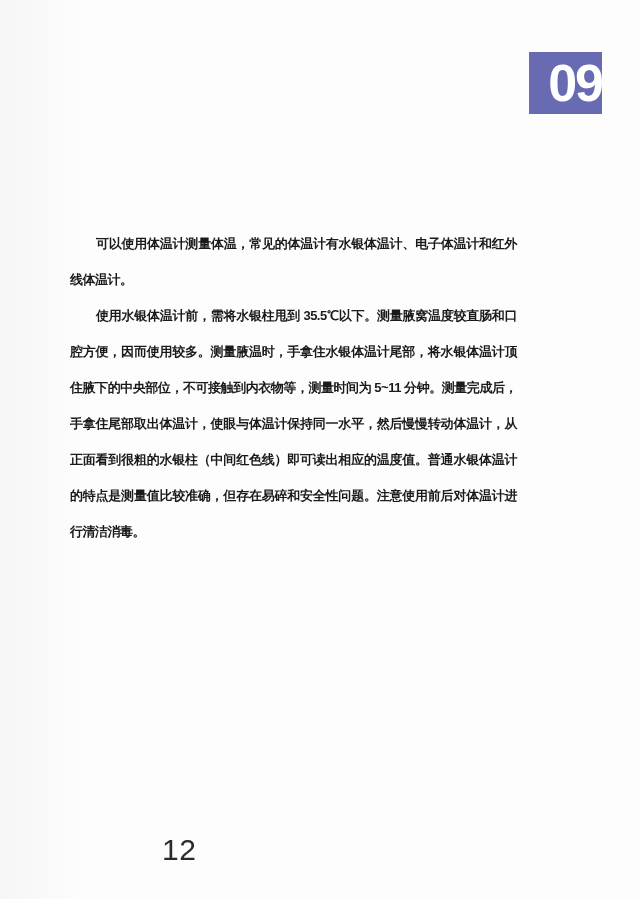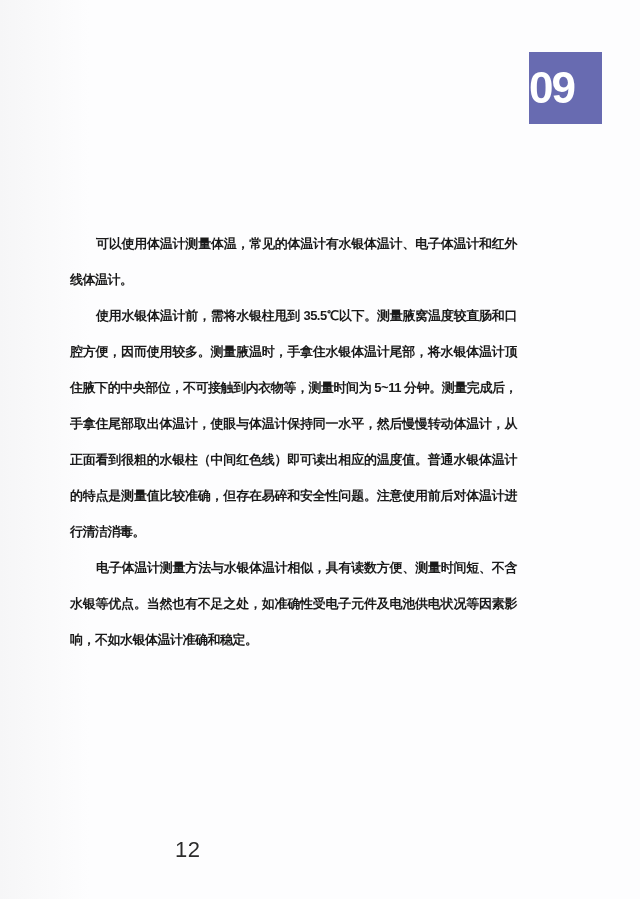--- a/index.html
+++ b/index.html
@@ -29,27 +29,27 @@
     font-weight: 700;
     letter-spacing: 2px;
     color: #5f62a8;
     white-space: nowrap;
   }
   .section-badge {
     position: absolute;
     left: 529px;
     top: 52px;
     width: 73px;
-    height: 72px;
+    height: 62px;
     background: #686bb1;
     color: #ffffff;
     display: flex;
     align-items: center;
-    justify-content: flex-start;
-    font-size: 44px;
+    justify-content: flex-end;
+    font-size: 52px;
     font-weight: 700;
     letter-spacing: -2px;
     line-height: 1;
   }
   .body-text {
     position: absolute;
     left: 70px;
     top: 226px;
     width: 447px;
     color: #1a1a1a;
@@ -61,39 +61,37 @@
     text-justify: inter-character;
   }
   .body-text p {
     margin: 0;
     text-indent: 2em;
   }
   .page-number {
     position: absolute;
     left: 162px;
     top: 836px;
-    font-size: 22px;
+    font-size: 30px;
     line-height: 28px;
     font-weight: 400;
     color: #2b2b2b;
     letter-spacing: 0.5px;
-    margin-left: 13px;
   }
 </style>
 </head>
 <body>
 
 <div class="page">
 
 
   <div class="section-badge">
     <span>09</span>
   </div>
 
   <div class="body-text">
     <p>可以使用体温计测量体温，常见的体温计有水银体温计、电子体温计和红外线体温计。</p>
     <p>使用水银体温计前，需将水银柱甩到 35.5℃以下。测量腋窝温度较直肠和口腔方便，因而使用较多。测量腋温时，手拿住水银体温计尾部，将水银体温计顶住腋下的中央部位，不可接触到内衣物等，测量时间为 5~11 分钟。测量完成后，手拿住尾部取出体温计，使眼与体温计保持同一水平，然后慢慢转动体温计，从正面看到很粗的水银柱（中间红色线）即可读出相应的温度值。普通水银体温计的特点是测量值比较准确，但存在易碎和安全性问题。注意使用前后对体温计进行清洁消毒。</p>
-    <p>电子体温计测量方法与水银体温计相似，具有读数方便、测量时间短、不含水银等优点。当然也有不足之处，如准确性受电子元件及电池供电状况等因素影响，不如水银体温计准确和稳定。</p>
   </div>
 
   <div class="page-number">12</div>
 
 </div>
 
 </body></html>

